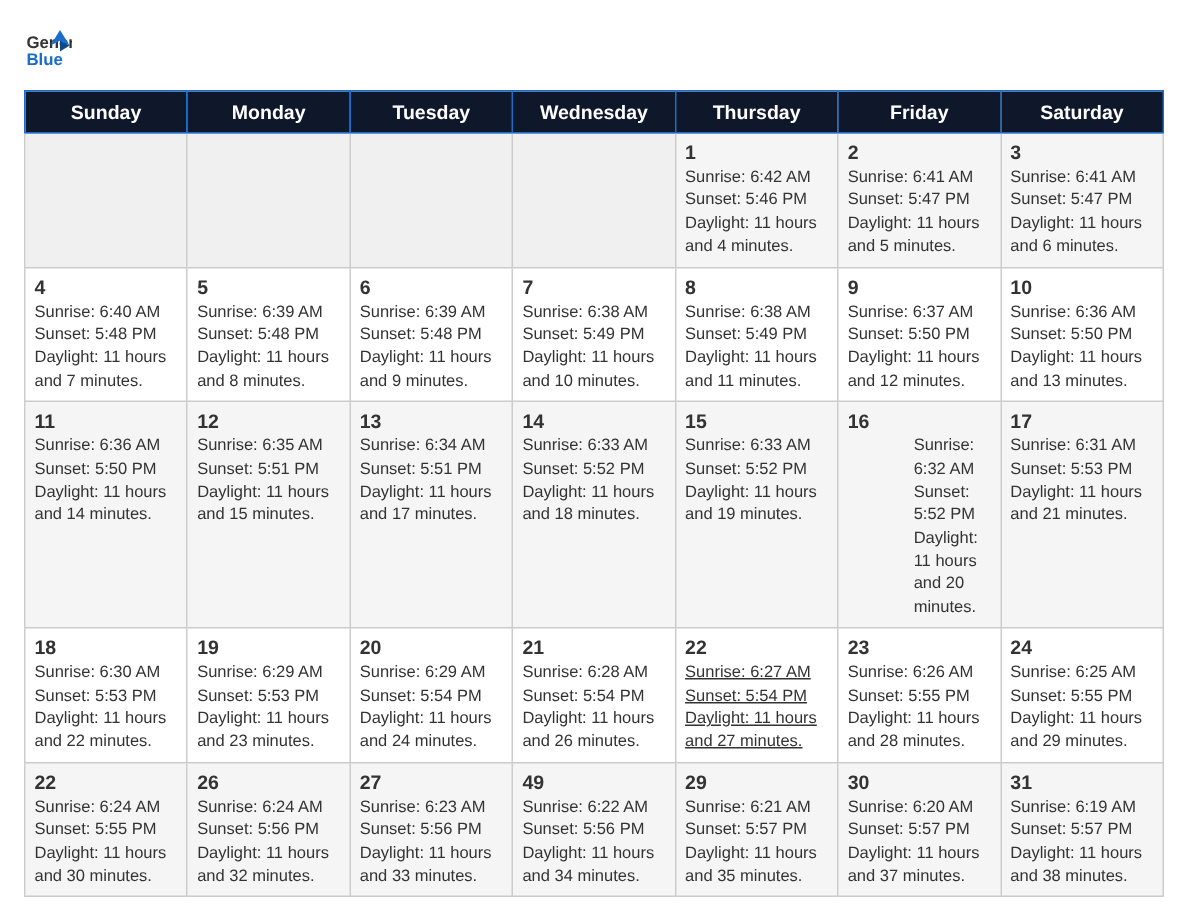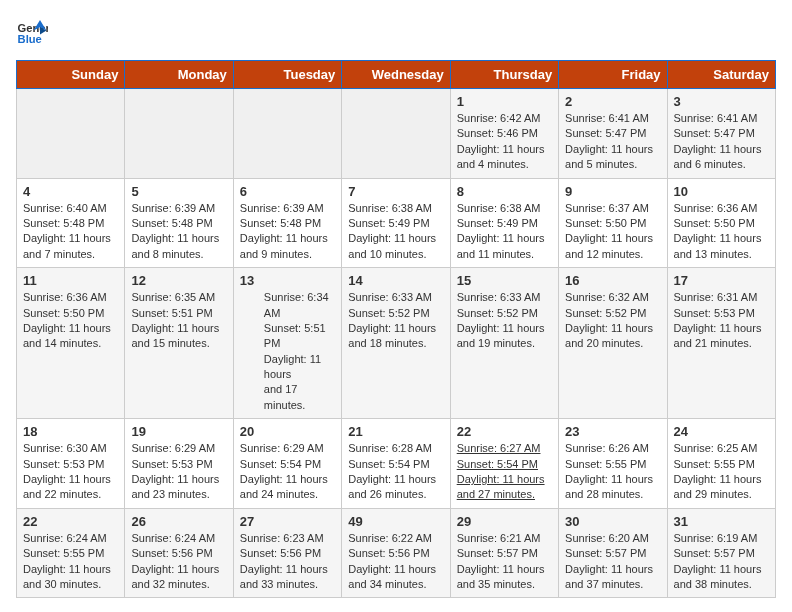--- a/index.html
+++ b/index.html
@@ -37,23 +37,23 @@
       font-size: 16px;
       font-weight: normal;
       color: #555;
     }
     table {
       width: 100%;
       border-collapse: collapse;
       table-layout: fixed;
     }
     thead tr th {
-      background-color: #c2410c;
+      background-color: #0f172a;
       color: #fff;
-      text-align: right;
+      text-align: center;
       padding: 6px 6px;
       font-size: 13px;
       border: 1px solid #1a6dcc;
     }
     tbody tr td {
       vertical-align: top;
       padding: 5px 6px;
       font-size: 11px;
       color: #333;
       border: 1px solid #ccc;
@@ -202,42 +202,42 @@
         </td>
         <td>
           <div class="day-number">12</div>
           <div class="day-info" style="white-space: pre-line;">Sunrise: 6:35 AM
 Sunset: 5:51 PM
 Daylight: 11 hours
 and 15 minutes.</div>
         </td>
         <td>
           <div class="day-number">13</div>
-          <div class="day-info" style="white-space: pre-line; margin-left: 24px;">Sunrise: 6:34 AM
+          <div class="day-info" style="white-space: pre-line;">Sunrise: 6:34 AM
 Sunset: 5:51 PM
 Daylight: 11 hours
 and 17 minutes.</div>
         </td>
         <td>
           <div class="day-number">14</div>
           <div class="day-info" style="white-space: pre-line;">Sunrise: 6:33 AM
 Sunset: 5:52 PM
 Daylight: 11 hours
 and 18 minutes.</div>
         </td>
         <td>
           <div class="day-number">15</div>
           <div class="day-info" style="white-space: pre-line;">Sunrise: 6:33 AM
 Sunset: 5:52 PM
 Daylight: 11 hours
 and 19 minutes.</div>
         </td>
         <td>
           <div class="day-number">16</div>
-          <div class="day-info" style="white-space: pre-line;">Sunrise: 6:32 AM
+          <div class="day-info" style="white-space: pre-line; margin-left: 44px;">Sunrise: 6:32 AM
 Sunset: 5:52 PM
 Daylight: 11 hours
 and 20 minutes.</div>
         </td>
         <td>
           <div class="day-number">17</div>
           <div class="day-info" style="white-space: pre-line;">Sunrise: 6:31 AM
 Sunset: 5:53 PM
 Daylight: 11 hours
 and 21 minutes.</div>

